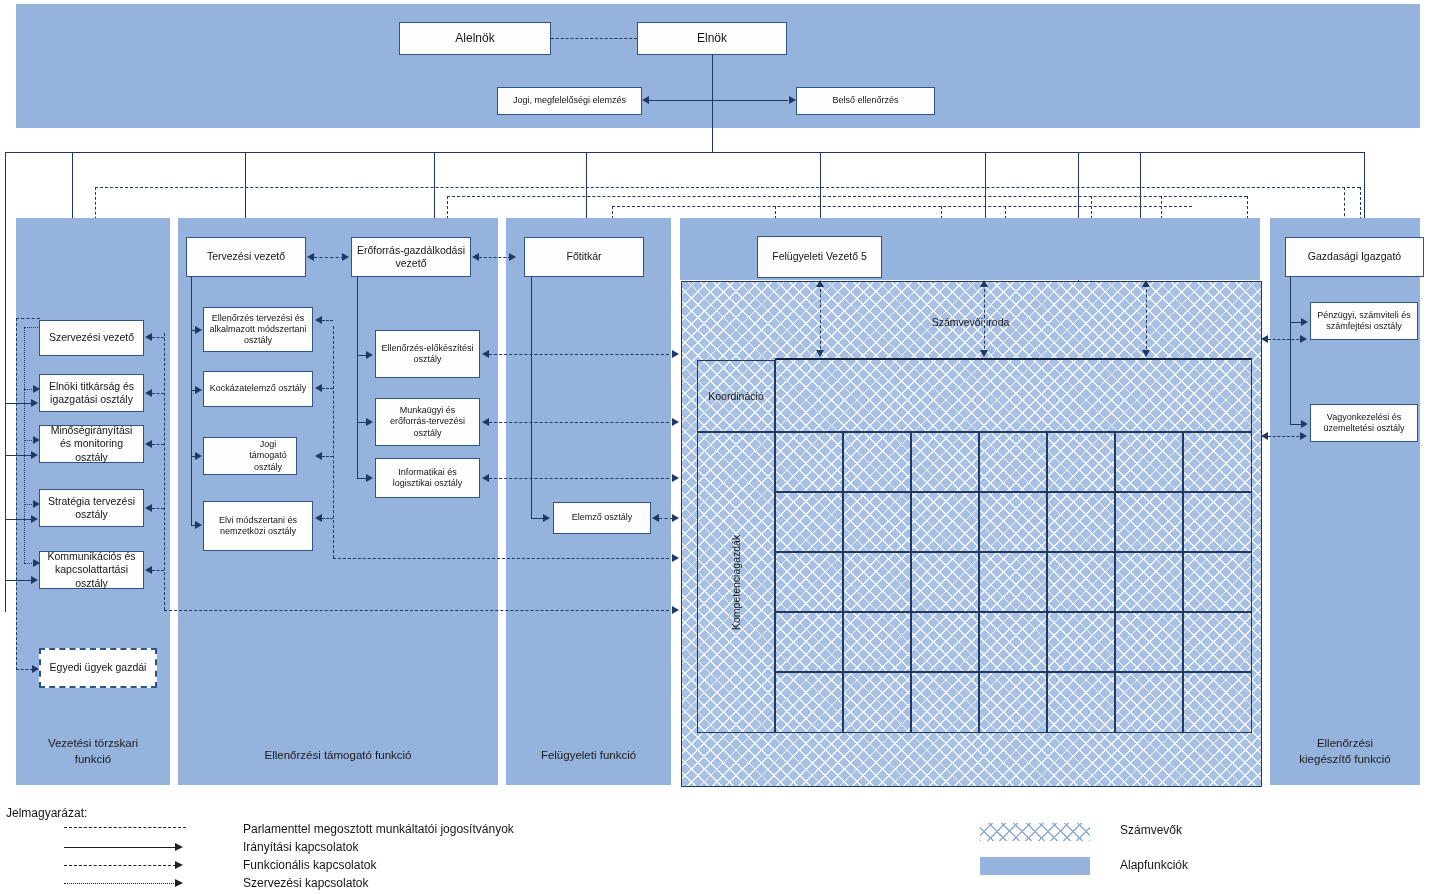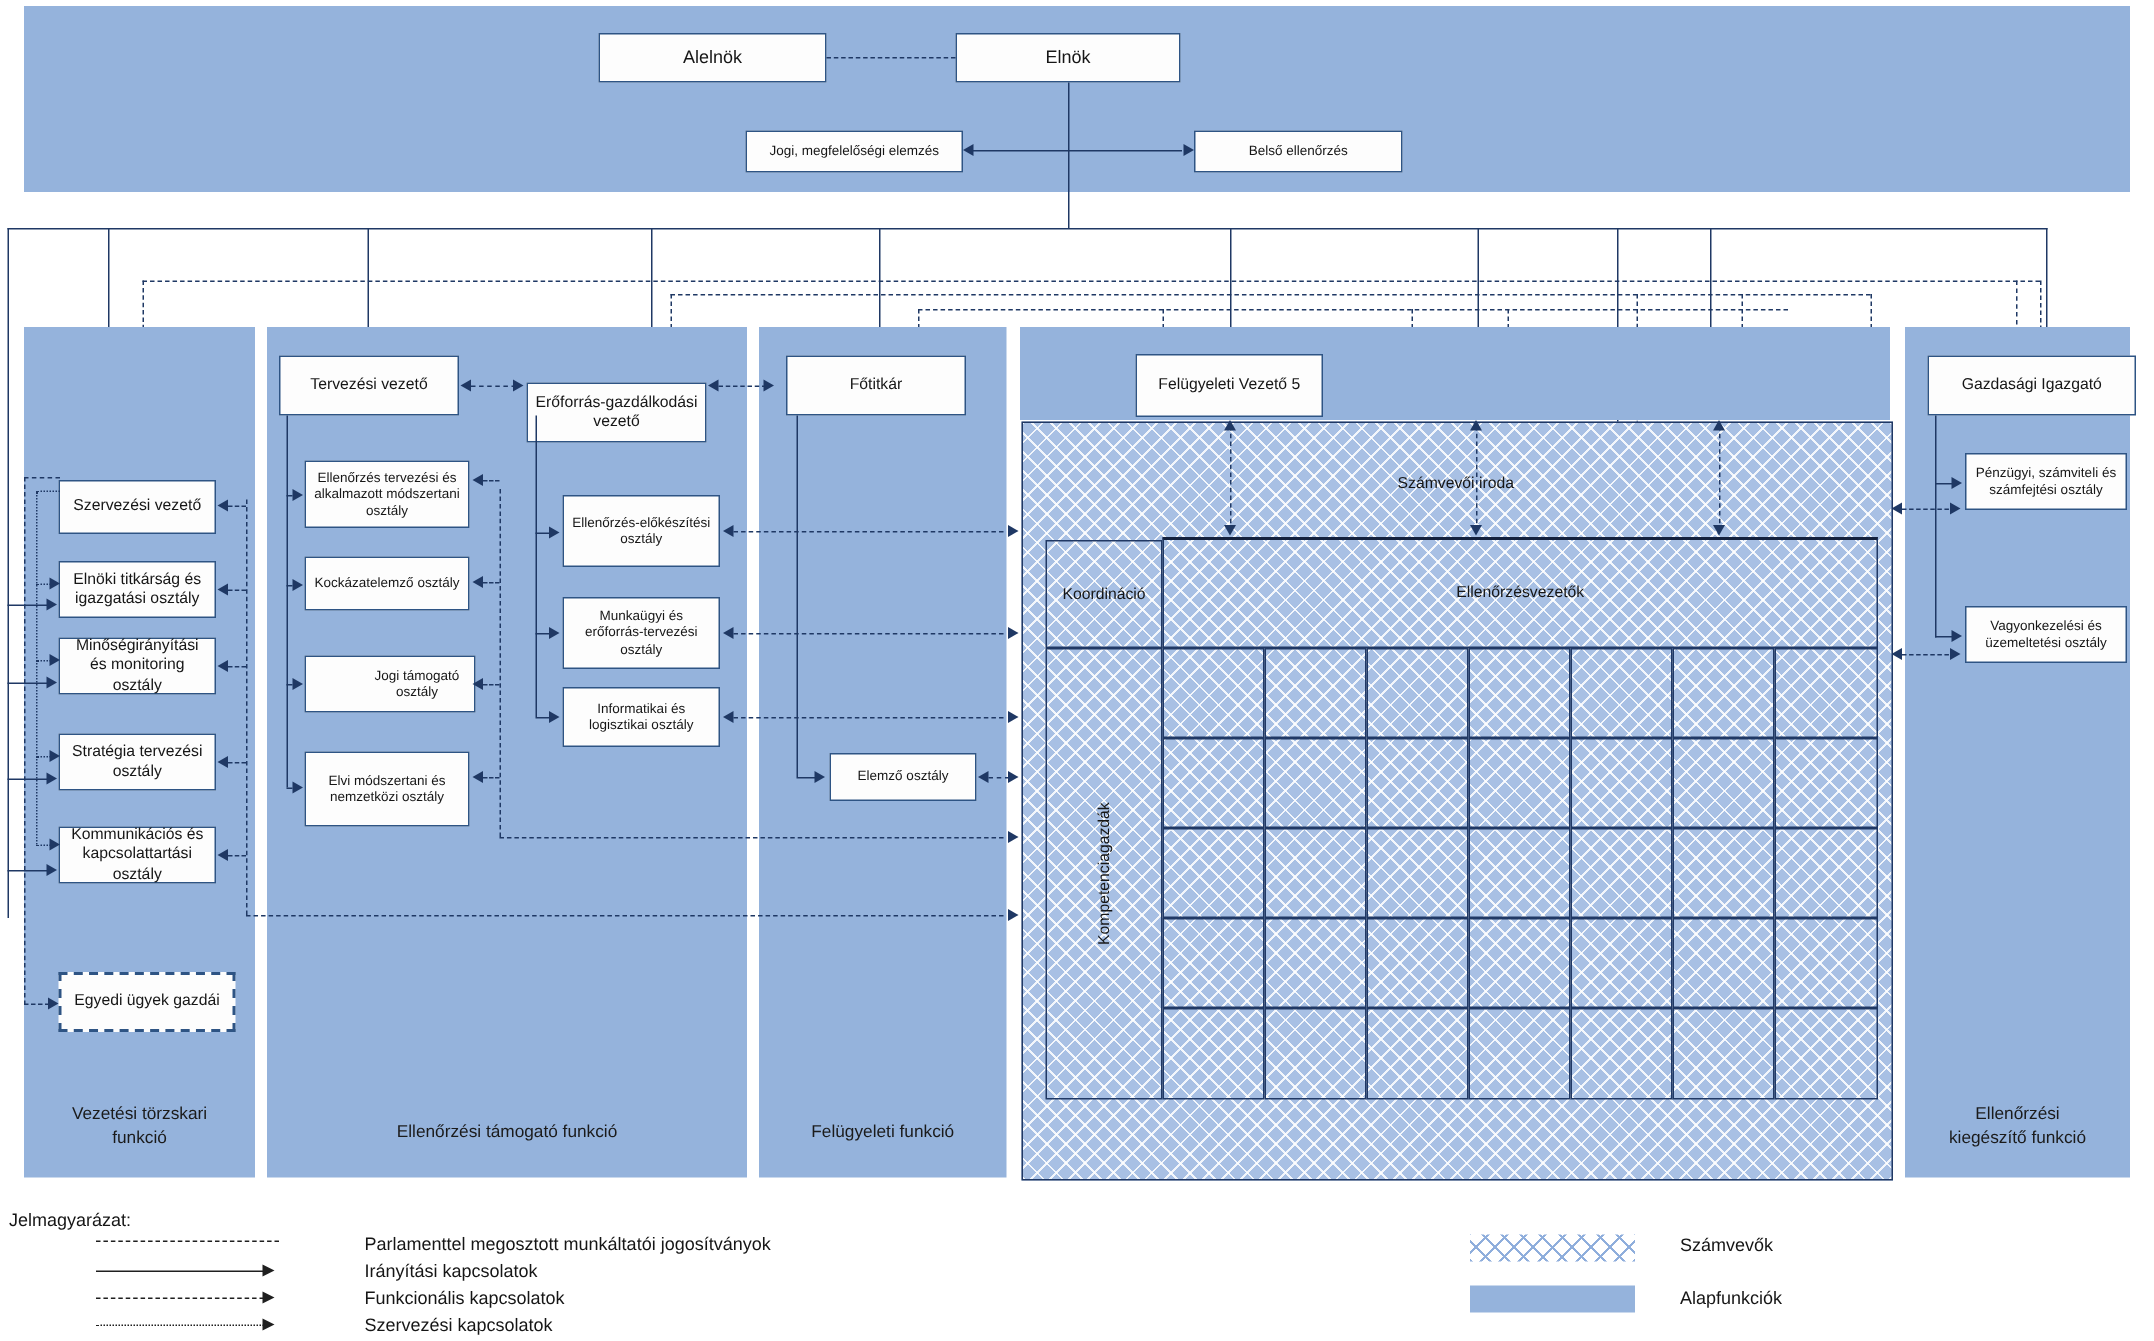--- a/index.html
+++ b/index.html
@@ -193,24 +193,24 @@
   <div class="arr arr-l" style="left:145px;top:440px;"></div>
   <div class="ln h-dash" style="left:152px;top:508px;width:12px;"></div>
   <div class="arr arr-l" style="left:145px;top:504px;"></div>
   <div class="ln h-dash" style="left:152px;top:570px;width:12px;"></div>
   <div class="arr arr-l" style="left:145px;top:566px;"></div>
   <div class="ln h-dash" style="left:164px;top:610px;width:505px;"></div>
 
   <div class="box" style="left:186px;top:237px;width:120px;height:40px;">Tervezési vezető</div>
   <div class="box" style="left:203px;top:307px;width:110px;height:45px;font-size:9px;">Ellenőrzés tervezési és alkalmazott módszertani osztály</div>
   <div class="box" style="left:203px;top:371px;width:110px;height:36px;font-size:9px;">Kockázatelemző osztály</div>
-  <div class="box" style="left:203px;top:437px;width:114px;height:38px;font-size:9px;padding-left:40px;">Jogi támogató osztály</div>
+  <div class="box" style="left:203px;top:437px;width:94px;height:38px;font-size:9px;padding-left:40px;">Jogi támogató osztály</div>
   <div class="box" style="left:203px;top:501px;width:110px;height:50px;font-size:9px;">Elvi módszertani és nemzetközi osztály</div>
 
-  <div class="box" style="left:351px;top:255px;width:120px;height:40px;text-align:center;">Erőforrás-gazdálkodási vezető</div>
+  <div class="box" style="left:351px;top:237px;width:120px;height:40px;text-align:center;">Erőforrás-gazdálkodási vezető</div>
   <div class="box" style="left:375px;top:330px;width:105px;height:48px;font-size:9px;">Ellenőrzés-előkészítési osztály</div>
   <div class="box" style="left:375px;top:398px;width:105px;height:48px;font-size:9px;">Munkaügyi és erőforrás-tervezési osztály</div>
   <div class="box" style="left:375px;top:458px;width:105px;height:40px;font-size:9px;">Informatikai és logisztikai osztály</div>
 
   <div class="ln h-dash" style="left:314px;top:257px;width:30px;"></div>
   <div class="arr arr-l" style="left:307px;top:253px;"></div>
   <div class="arr arr-r" style="left:342px;top:253px;"></div>
 
   <div class="ln h-dash" style="left:479px;top:257px;width:32px;"></div>
   <div class="arr arr-l" style="left:472px;top:253px;"></div>
@@ -268,21 +268,20 @@
   <div class="arr arr-r" style="left:672px;top:606px;"></div>
 
   <div class="box" style="left:757px;top:236px;width:125px;height:42px;">Felügyeleti Vezető 5</div>
 
   <div class="hatch hatch-border" style="left:681px;top:281px;width:579px;height:504px;"></div>
   <div class="grid-label" style="left:681px;top:314px;width:579px;height:16px;">Számvevői iroda</div>
 
   <div class="grid-cell" style="left:697px;top:360px;width:78px;height:72px;"></div>
   <div class="grid-label" style="left:697px;top:360px;width:78px;height:72px;">Koordináció</div>
   <div class="grid-cell" style="left:775px;top:358px;width:477px;height:74px;border-top:2.2px solid #14213D;"></div>
-  <div class="grid-label" style="left:775px;top:358px;width:477px;height:74px;">Ellenőrzésvezetők</div>
 
   <div class="grid-cell" style="left:697px;top:432px;width:78px;height:301px;"></div>
   <div class="grid-label vert" style="left:697px;top:432px;width:78px;height:301px;">Kompetenciagazdák</div>
 
   <div class="grid-cell" style="left:775px;top:432px;width:68px;height:60px;"></div>
   <div class="grid-cell" style="left:843px;top:432px;width:68px;height:60px;"></div>
   <div class="grid-cell" style="left:911px;top:432px;width:68px;height:60px;"></div>
   <div class="grid-cell" style="left:979px;top:432px;width:68px;height:60px;"></div>
   <div class="grid-cell" style="left:1047px;top:432px;width:68px;height:60px;"></div>
   <div class="grid-cell" style="left:1115px;top:432px;width:68px;height:60px;"></div>

